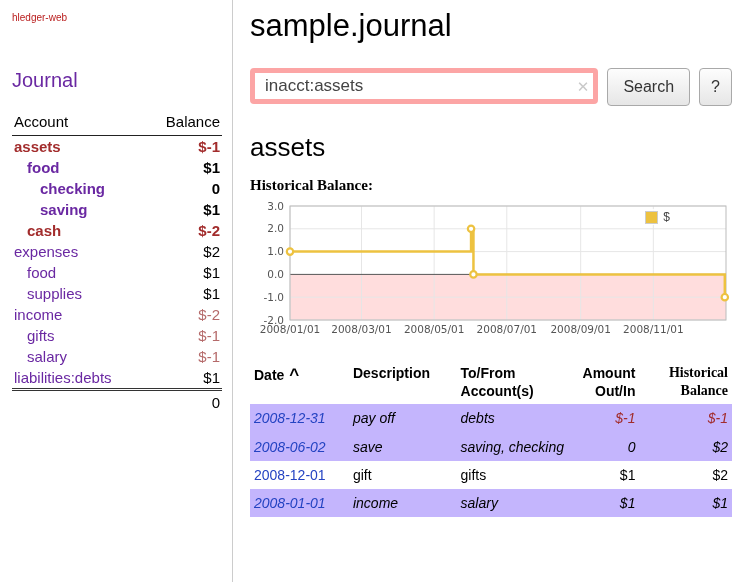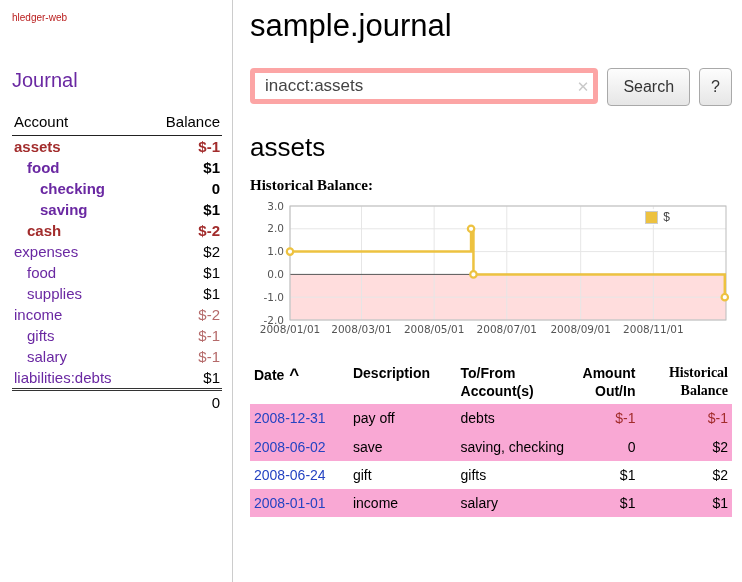--- a/index.html
+++ b/index.html
@@ -68,21 +68,21 @@
   .legend-label { font-size: 12px; color: #444; }
 
   
   table.register { border-collapse: collapse; margin-top: 16px; table-layout: fixed; width: 482px; }
   table.register th {
     font-size: 14px; font-weight: 700; text-align: left; vertical-align: top;
     padding: 4px 4px; line-height: 1.3;
   }
   table.register th.num, table.register td.num { text-align: right; }
   table.register td { font-size: 14px; padding: 5px 4px; vertical-align: top; line-height: 1.3; }
-  table.register tr.alt { background: #f9a8d4; }
+  table.register tr.alt { background: #c4b5fd; font-style: italic; }
   .date-link { color: #2443c2; }
   .sort { font-weight: 700; font-size: 17px; margin-left: 5px; }
   .c-date { width: 92px; } .c-desc { width: 100px; margin-left: 44px; } .c-acct { width: 104px; }
   .c-amt { width: 66px; } .c-bal { width: 86px; font-family: Liberation Serif, serif; }
 </style>
 </head>
 <body>
 
 <div class="sidebar">
   <a class="app-title">hledger-web</a>
@@ -227,21 +227,21 @@
           <td class="num neg">$-1</td>
         </tr>
         <tr class="alt">
           <td><a class="date-link">2008-06-02</a></td>
           <td class="">save</td>
           <td class="">saving, checking</td>
           <td class="num">0</td>
           <td class="num">$2</td>
         </tr>
         <tr class="">
-          <td><a class="date-link">2008-06-24</a></td>
+          <td><a class="date-link">2008-12-01</a></td>
           <td class="">gift</td>
           <td class="">gifts</td>
           <td class="num">$1</td>
           <td class="num">$2</td>
         </tr>
         <tr class="alt">
           <td><a class="date-link">2008-01-01</a></td>
           <td class="">income</td>
           <td class="">salary</td>
           <td class="num">$1</td>

